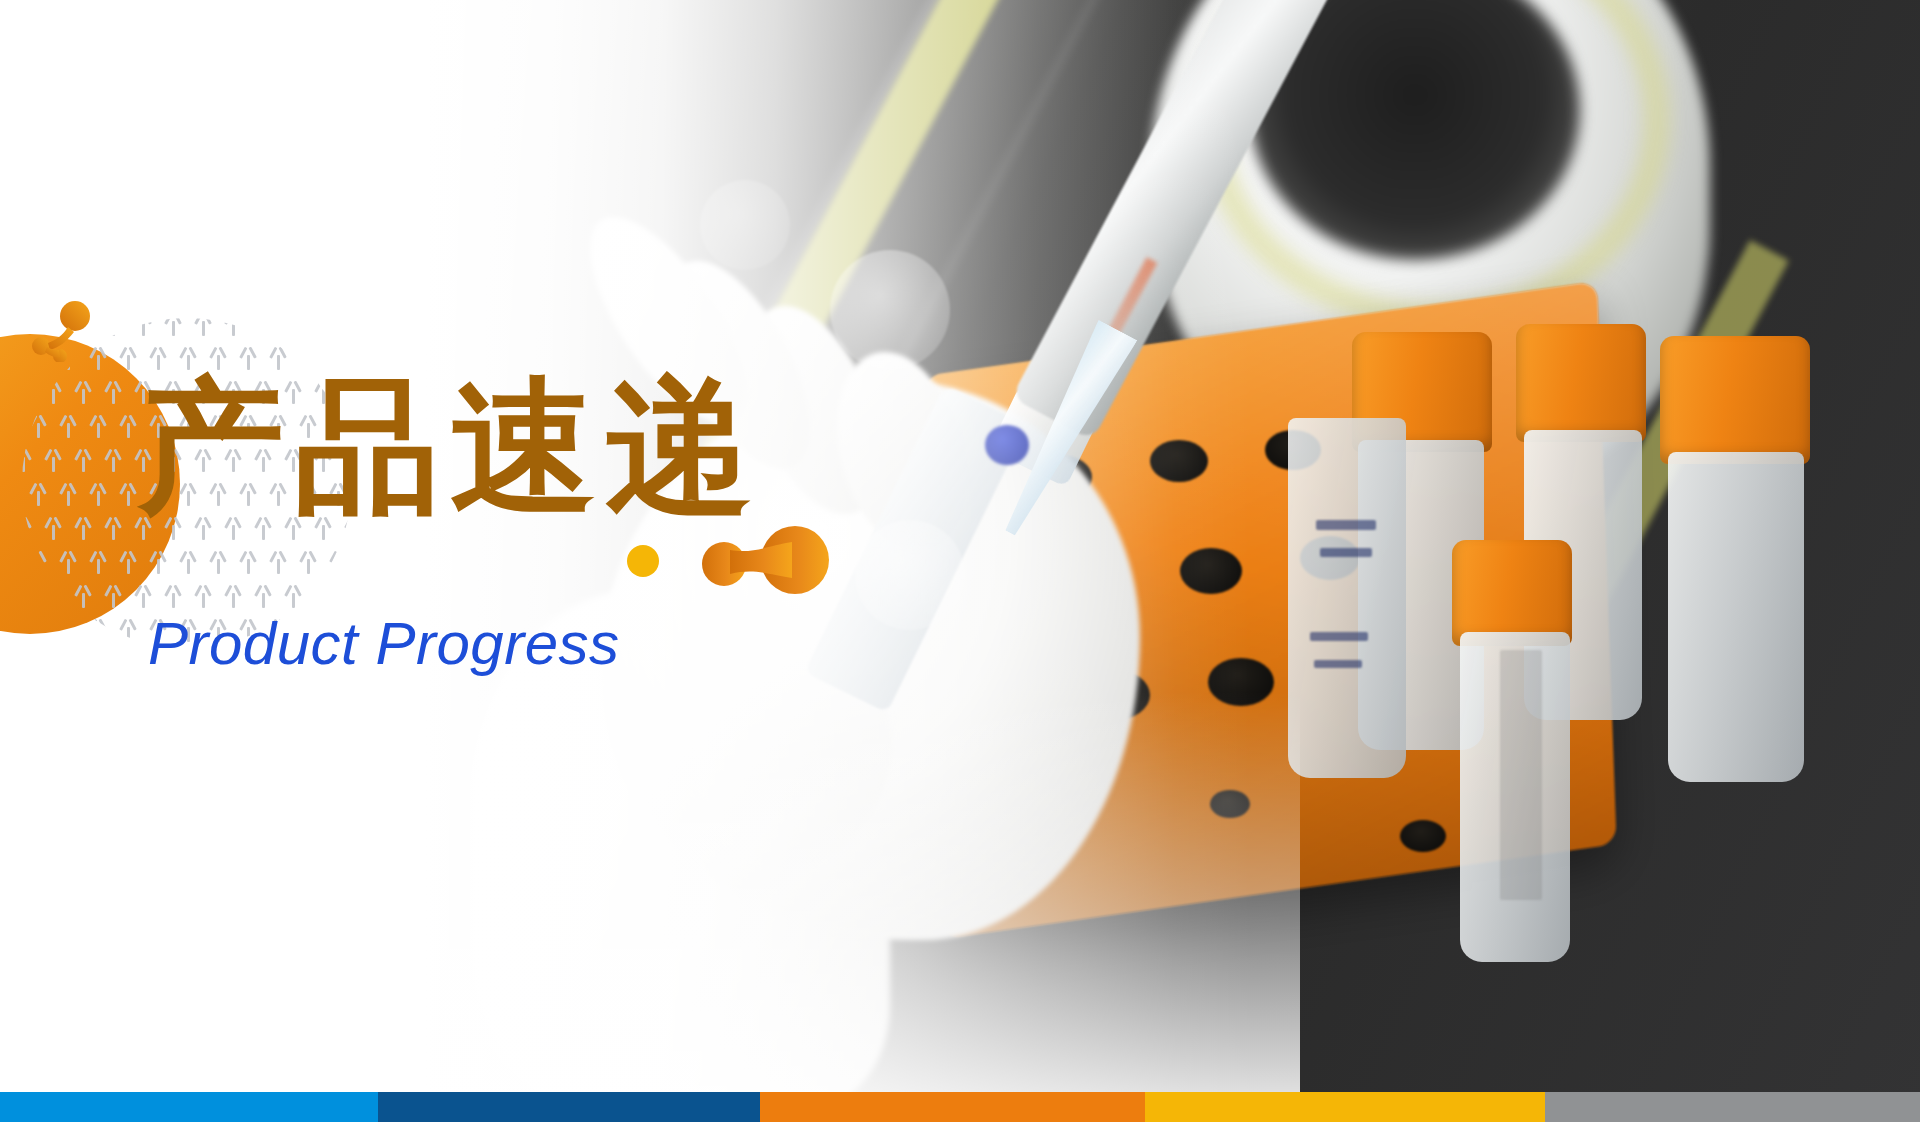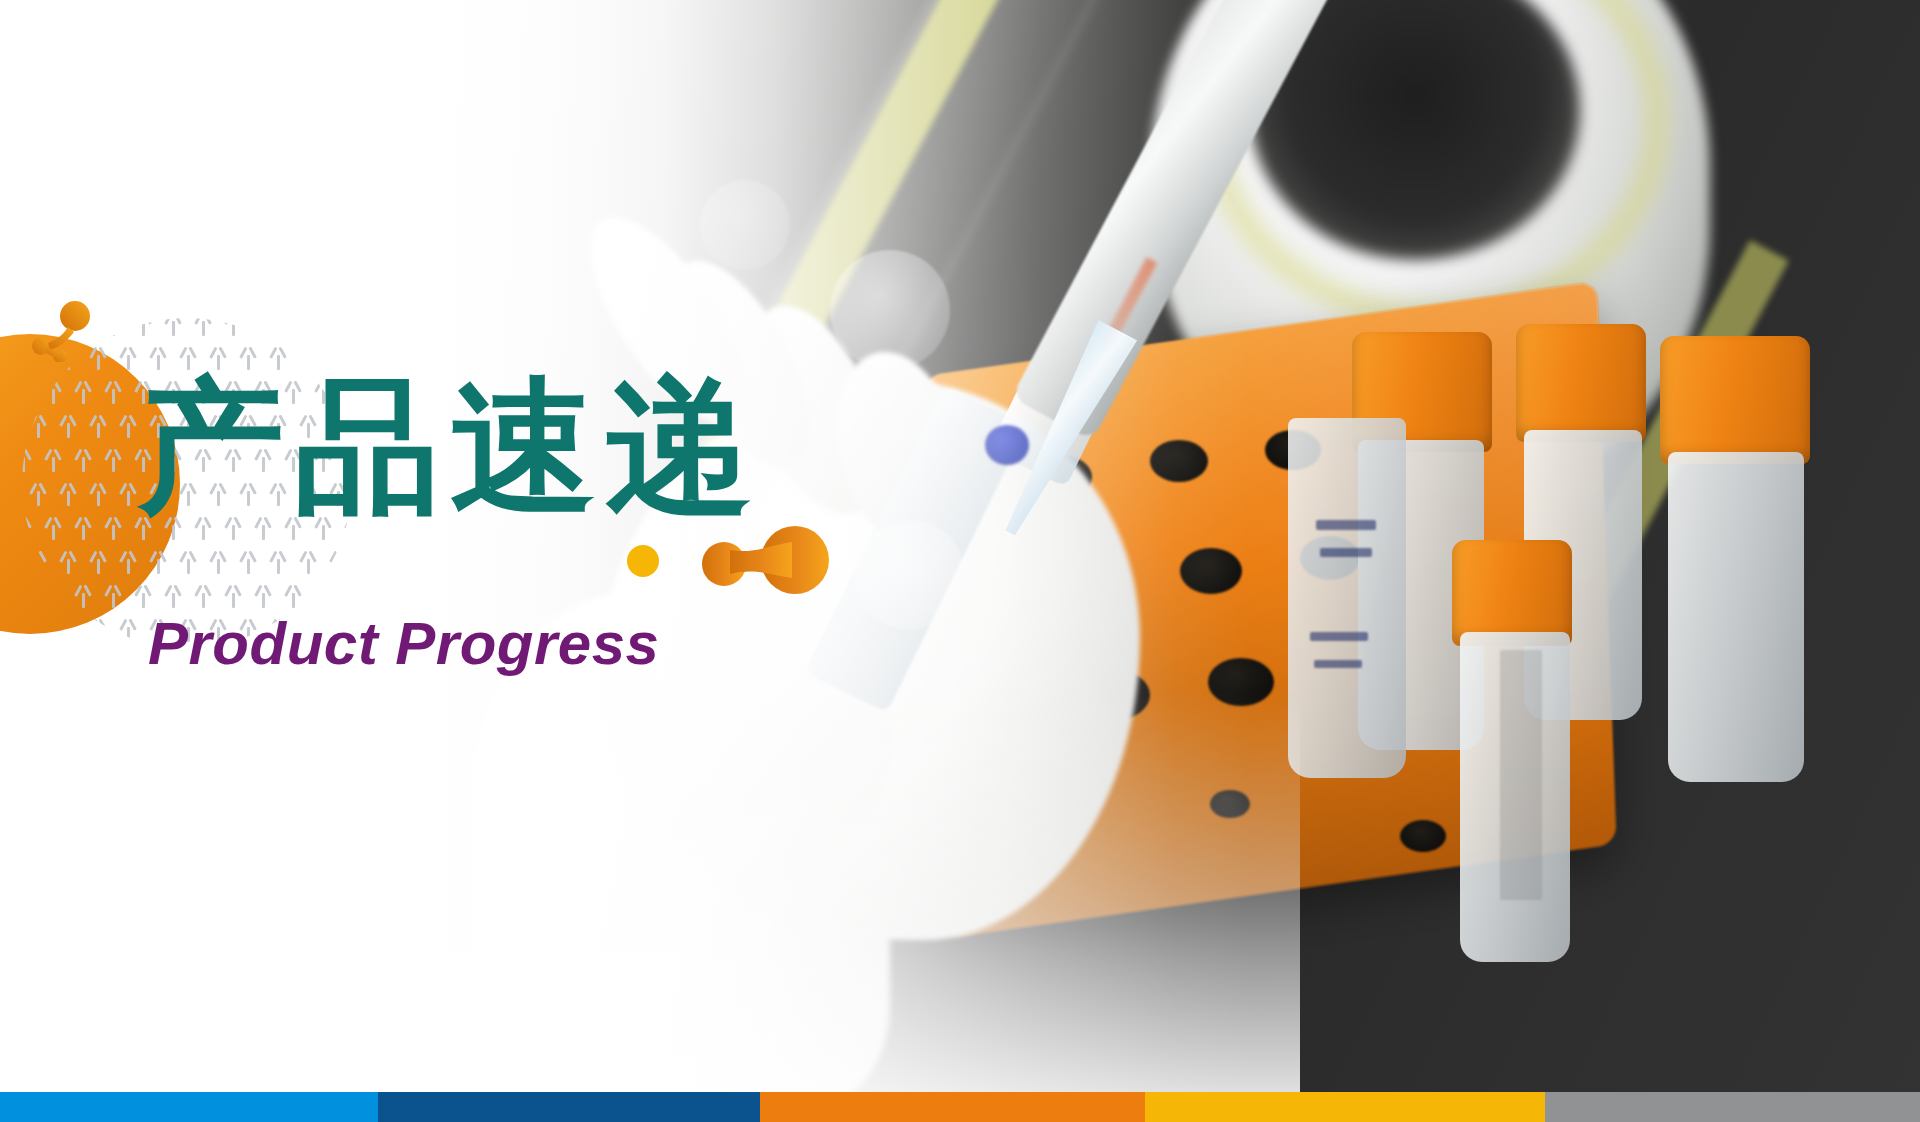--- a/index.html
+++ b/index.html
@@ -165,29 +165,29 @@
   .ab .stem{ left:10px; top:11px; width:2.6px; height:15px; }
   .ab .l{ left:2px; top:2px; width:2.6px; height:12px; transform:rotate(28deg); transform-origin:bottom center;}
   .ab .r{ left:17px; top:2px; width:2.6px; height:12px; transform:rotate(-28deg); transform-origin:bottom center;}
 
   
   .mini-mol{ position:absolute; left:30px; top:300px; width:70px; height:62px; }
 
   
   .title-cn{
     position:absolute; left:138px; top:373px;
-    font-size:146px; line-height:1; font-weight:bold; color:#0f766e;
+    font-size:146px; line-height:1; font-weight:bold; color:#a16207;
     letter-spacing:10px;
     font-family:"DejaVu Sans","Liberation Sans", sans-serif;
     white-space:nowrap;
   }
   .title-en{
     position:absolute; left:148px; top:614px;
-    font-size:60px; line-height:1; font-weight:bold; font-style:italic;
-    color:#701a75; letter-spacing:.5px;
+    font-size:60px; line-height:1; font-weight:normal; font-style:italic;
+    color:#1d4ed8; letter-spacing:.5px;
     font-family:"Liberation Sans", sans-serif; white-space:nowrap;
   }
 
   
   .dot-yellow{
     position:absolute; left:627px; top:545px; width:32px; height:32px;
     border-radius:50%; background:#f5b606;
   }
   .mol-big{ position:absolute; left:700px; top:518px; width:130px; height:84px; }
 

